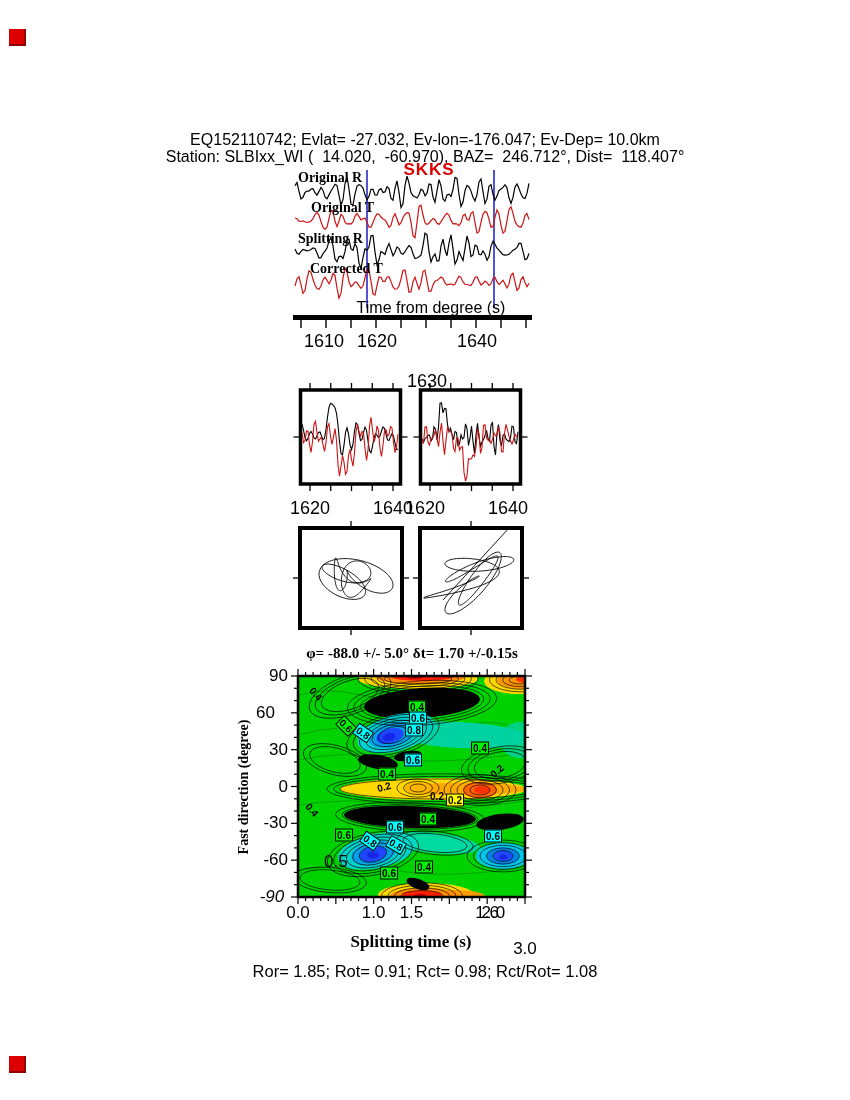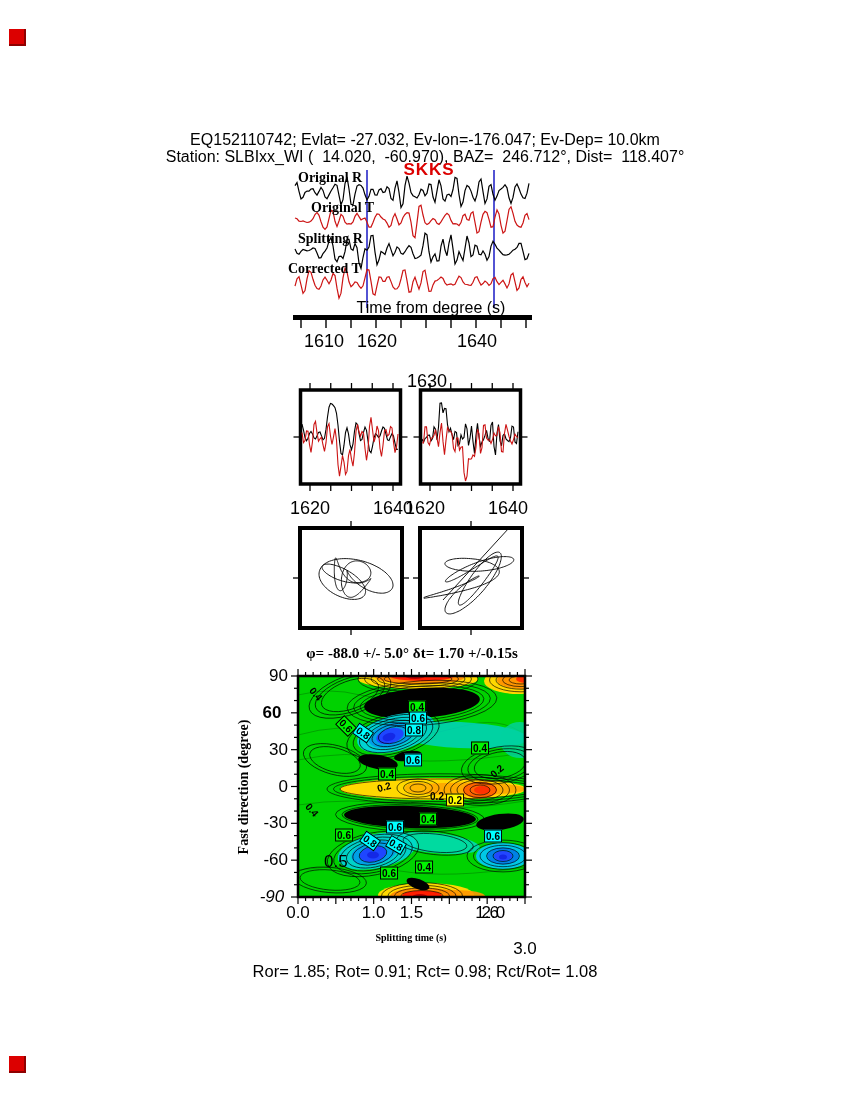--- a/index.html
+++ b/index.html
@@ -44,21 +44,21 @@
     <line x1="111" y1="162" x2="111" y2="170" stroke="#000" stroke-width="1.4"></line>
     <line x1="136" y1="162" x2="136" y2="170" stroke="#000" stroke-width="1.4"></line>
     <line x1="161" y1="162" x2="161" y2="170" stroke="#000" stroke-width="1.4"></line>
     <line x1="186" y1="162" x2="186" y2="170" stroke="#000" stroke-width="1.4"></line>
     <line x1="211" y1="162" x2="211" y2="170" stroke="#000" stroke-width="1.4"></line>
     <line x1="236" y1="162" x2="236" y2="170" stroke="#000" stroke-width="1.4"></line>
   </svg>
 <div class="abs tracelab" style="left:298px;top:170px;">Original R</div>
 <div class="abs tracelab" style="left:311px;top:200px;">Original T</div>
 <div class="abs tracelab" style="left:298px;top:231px;">Splitting R</div>
-<div class="abs tracelab" style="left:288px;top:261px;">Corrected T</div>
+<div class="abs tracelab" style="left:310px;top:261px;">Corrected T</div>
 <div class="abs ctr" style="left:431px;top:299px;font-size:16px;">Time from degree (s)</div>
 <div class="abs ticklab ctr" style="left:324px;top:331px;">1610</div>
 <div class="abs ticklab ctr" style="left:377px;top:331px;">1620</div>
 <div class="abs ticklab ctr" style="left:427px;top:331px;margin-top:40px;">1630</div>
 <div class="abs ticklab ctr" style="left:477px;top:331px;">1640</div>
 
 <svg id="midsvg" style="left:290px;top:380px;" width="255" height="125" viewBox="0 0 255 125">
     <rect x="10.5" y="10" width="100" height="94" fill="none" stroke="#000" stroke-width="3.5"></rect>
     <line x1="20" y1="3" x2="20" y2="10" stroke="#000" stroke-width="1.3"></line>
     <line x1="20" y1="104" x2="20" y2="111" stroke="#000" stroke-width="1.3"></line>
@@ -362,31 +362,31 @@
     <div class="clabel" style="left: 493px; top: 836px; transform: translate(-50%, -50%) rotate(0deg); background: rgb(0, 255, 255); border: 1px solid rgb(0, 0, 0);">0.6</div>
     <div class="clabel" style="left: 389px; top: 873px; transform: translate(-50%, -50%) rotate(0deg); background: rgb(0, 244, 0); border: 1px solid rgb(0, 0, 0);">0.6</div>
     <div class="clabel" style="left: 424px; top: 867px; transform: translate(-50%, -50%) rotate(0deg); background: rgb(0, 244, 0); border: 1px solid rgb(0, 0, 0);">0.4</div>
     <div class="clabel" style="left: 312px; top: 810px; transform: translate(-50%, -50%) rotate(50deg);">0.4</div>
     <div class="clabel" style="left: 455px; top: 800px; transform: translate(-50%, -50%) rotate(0deg); background: rgb(255, 255, 0); border: 1px solid rgb(0, 0, 0);">0.2</div>
   </div>
 
 <div class="abs serifbold" style="left:244px;top:787px;font-size:14px;white-space:nowrap;transform:translate(-50%,-50%) rotate(-90deg);">Fast direction (degree)</div>
 <div id="yticklabs">
     <div class="abs axnum" style="left: 256px; width: 32px; text-align: right; top: 666px;">90</div>
-    <div class="abs axnum" style="left: 256px; width: 32px; text-align: center; top: 702.85px; font-weight: bold;">60</div>
+    <div class="abs axnum" style="left: 256px; width: 32px; text-align: left; top: 702.85px;">60</div>
     <div class="abs axnum" style="left: 256px; width: 32px; text-align: right; top: 739.7px;">30</div>
     <div class="abs axnum" style="left: 256px; width: 32px; text-align: right; top: 776.55px;">0</div>
     <div class="abs axnum" style="left: 256px; width: 32px; text-align: right; top: 813.4px;">-30</div>
     <div class="abs axnum" style="left: 256px; width: 32px; text-align: right; top: 850.25px;">-60</div>
     <div class="abs axnum" style="left: 256px; width: 32px; text-align: center; top: 887.1px; font-style: italic;">-90</div>
   </div>
 <div id="xticklabs">
     <div class="abs axnum ctr" style="left: 298px; top: 903px;">0.0</div>
     <div class="abs axnum ctr" style="left: 335.83px; top: 852px;">0.5</div>
     <div class="abs axnum ctr" style="left: 373.66px; top: 903px;">1.0</div>
     <div class="abs axnum ctr" style="left: 411.49px; top: 903px;">1.5</div>
     <div class="abs axnum ctr" style="left: 449.32px; top: 903px; margin-left: 44px;">2.0</div>
     <div class="abs axnum ctr" style="left: 487.15px; top: 903px;">1.6</div>
     <div class="abs axnum ctr" style="left: 524.98px; top: 903px; margin-top: 36px;">3.0</div>
   </div>
-<div class="abs serifbold ctr" style="left:411px;top:932px;font-size:10px;text-align:center;">Splitting time (s)</div>
+<div class="abs serifbold ctr" style="left:411px;top:932px;font-size:17px;text-align:center;">Splitting time (s)</div>
 
 <div class="abs ctr" style="left:425px;top:962px;font-size:16.5px;">Ror= 1.85; Rot= 0.91; Rct= 0.98; Rct/Rot= 1.08</div>
 
 </body></html>

